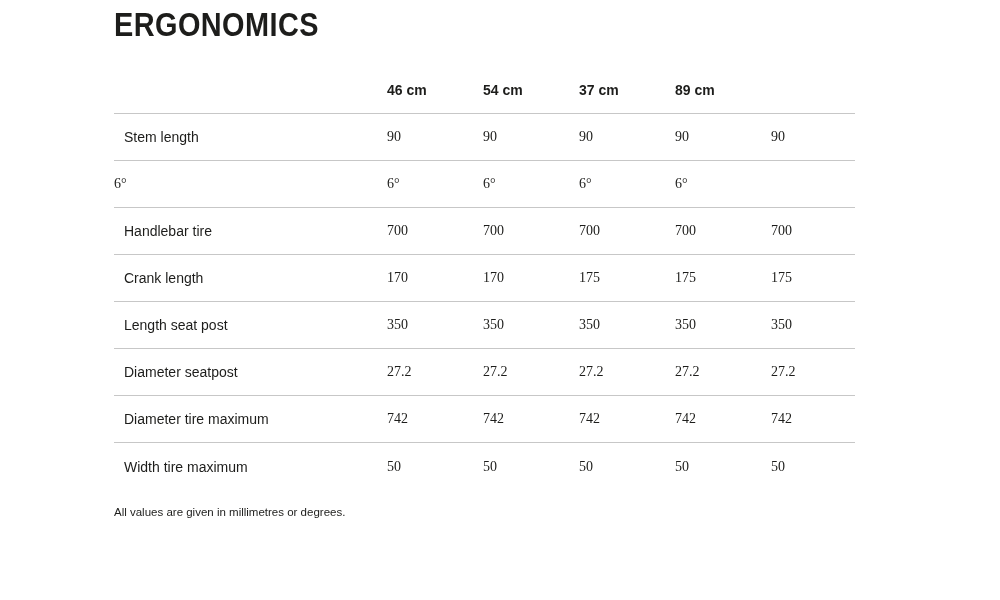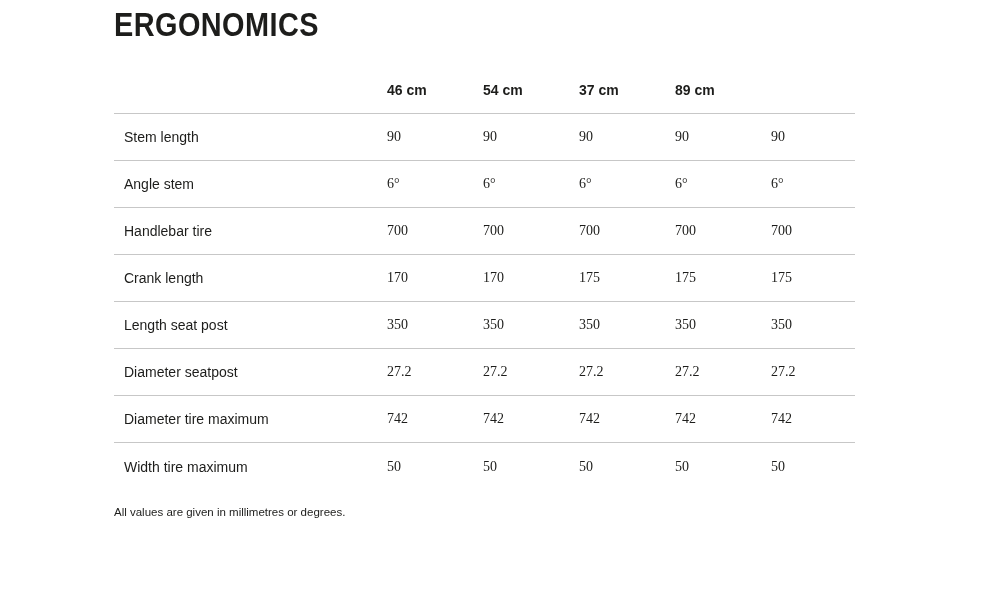--- a/index.html
+++ b/index.html
@@ -83,21 +83,20 @@
 
   <div class="data-row">
         <div class="row-label">Stem length</div>
         <div class="value-cell">90</div>
         <div class="value-cell">90</div>
         <div class="value-cell">90</div>
         <div class="value-cell">90</div>
         <div class="value-cell">90</div>
       </div>
       <div class="data-row">
-        <div class="row-label">Angle stem</div>
         <div class="value-cell">6°</div>
         <div class="value-cell">6°</div>
         <div class="value-cell">6°</div>
         <div class="value-cell">6°</div>
         <div class="value-cell">6°</div>
       </div>
       <div class="data-row">
         <div class="row-label">Handlebar tire</div>
         <div class="value-cell">700</div>
         <div class="value-cell">700</div>

